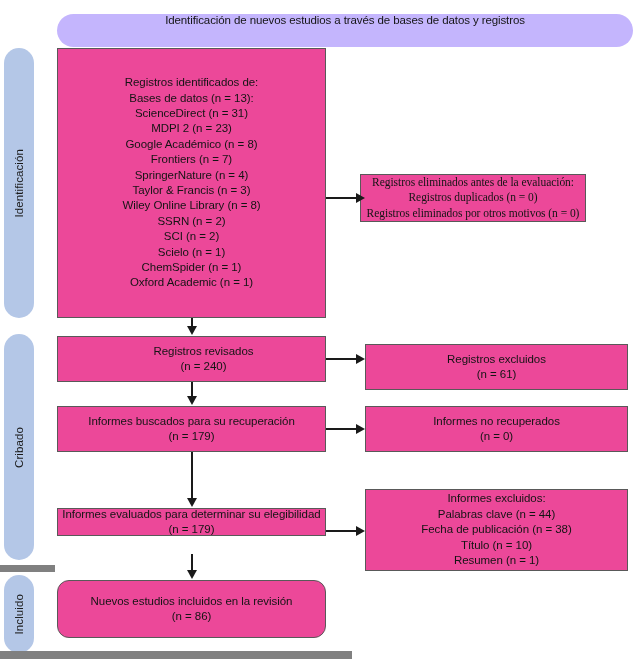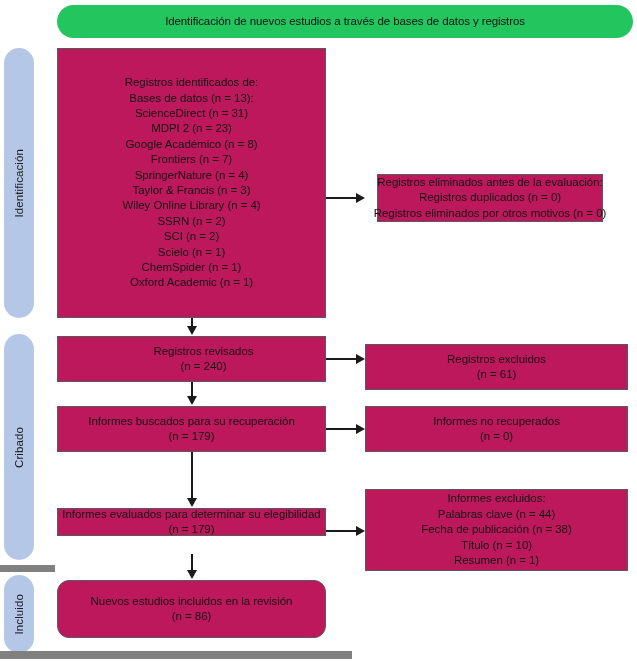--- a/index.html
+++ b/index.html
@@ -13,27 +13,27 @@
     position: relative;
     overflow: hidden;
     font-family: "Liberation Sans", sans-serif;
     color: #1a1a1a;
   }
 
   
   .banner {
     position: absolute;
     left: 57px;
-    top: 5px;
+    top: 14px;
     width: 576px;
     height: 33px;
-    background: #22c55e;
+    background: #c4b5fd;
     border-radius: 17px;
     display: flex;
-    align-items: center;
+    align-items: flex-start;
     justify-content: center;
     box-sizing: border-box;
   }
   .banner-text {
     font-size: 11.5px;
     color: #141414;
     letter-spacing: -0.1px;
     text-align: center;
     line-height: 1.1;
   }
@@ -66,21 +66,21 @@
   .gray-bar {
     position: absolute;
     background: #808080;
   }
   #gray-bar-middle { left: 0px; top: 565px; width: 55px;  height: 7px; }
   #gray-bar-bottom { left: 0px; top: 651px; width: 352px; height: 8px; }
 
   
   .box {
     position: absolute;
-    background: #be185d;
+    background: #ec4899;
     border: 1.5px solid #595959;
     box-sizing: border-box;
     display: flex;
     align-items: center;
     justify-content: center;
     text-align: center;
   }
   .box-inner {
     font-size: 11.5px;
     line-height: 1.34;
@@ -91,21 +91,21 @@
   .box-inner .line { display: block; white-space: nowrap; }
 
   
   #box-records-identified      { left: 57px; top: 48px;  width: 269px; height: 270px; }
   #box-records-screened        { left: 57px; top: 336px; width: 269px; height: 46px; padding-left: 24px; }
   #box-reports-sought          { left: 57px; top: 406px; width: 269px; height: 46px; }
   #box-reports-assessed        { left: 57px; top: 508px; width: 269px; height: 28px; }
   #box-studies-included        { left: 57px; top: 580px; width: 269px; height: 58px; border-radius: 12px; }
 
   
-  #box-records-removed         { left: 377px; top: 174px; width: 226px; height: 48px; }
+  #box-records-removed         { left: 360px; top: 174px; width: 226px; height: 48px; font-family: Liberation Serif, serif; }
   #box-records-excluded        { left: 365px; top: 344px; width: 263px; height: 46px; }
   #box-reports-not-retrieved   { left: 365px; top: 406px; width: 263px; height: 46px; }
   #box-reports-excluded        { left: 365px; top: 489px; width: 263px; height: 82px; }
 
   
   .conn { position: absolute; background: #1a1a1a; }
 
   
   .v-shaft { width: 1.5px; left: 191px; }
   #v-1 { top: 318px; height: 10px; }
@@ -171,21 +171,21 @@
 <div class="box" id="box-records-identified">
   <div class="box-inner">
       <span class="line">Registros identificados de:</span>
       <span class="line">Bases de datos (n = 13):</span>
       <span class="line">ScienceDirect (n = 31)</span>
       <span class="line">MDPI 2 (n = 23)</span>
       <span class="line">Google Académico (n = 8)</span>
       <span class="line">Frontiers (n = 7)</span>
       <span class="line">SpringerNature (n = 4)</span>
       <span class="line">Taylor &amp; Francis (n = 3)</span>
-      <span class="line">Wiley Online Library (n = 4)</span>
+      <span class="line">Wiley Online Library (n = 8)</span>
       <span class="line">SSRN (n = 2)</span>
       <span class="line">SCI (n = 2)</span>
       <span class="line">Scielo (n = 1)</span>
       <span class="line">ChemSpider (n = 1)</span>
       <span class="line">Oxford Academic (n = 1)</span>
     </div>
 </div>
 
 <div class="box" id="box-records-screened">
   <div class="box-inner">

